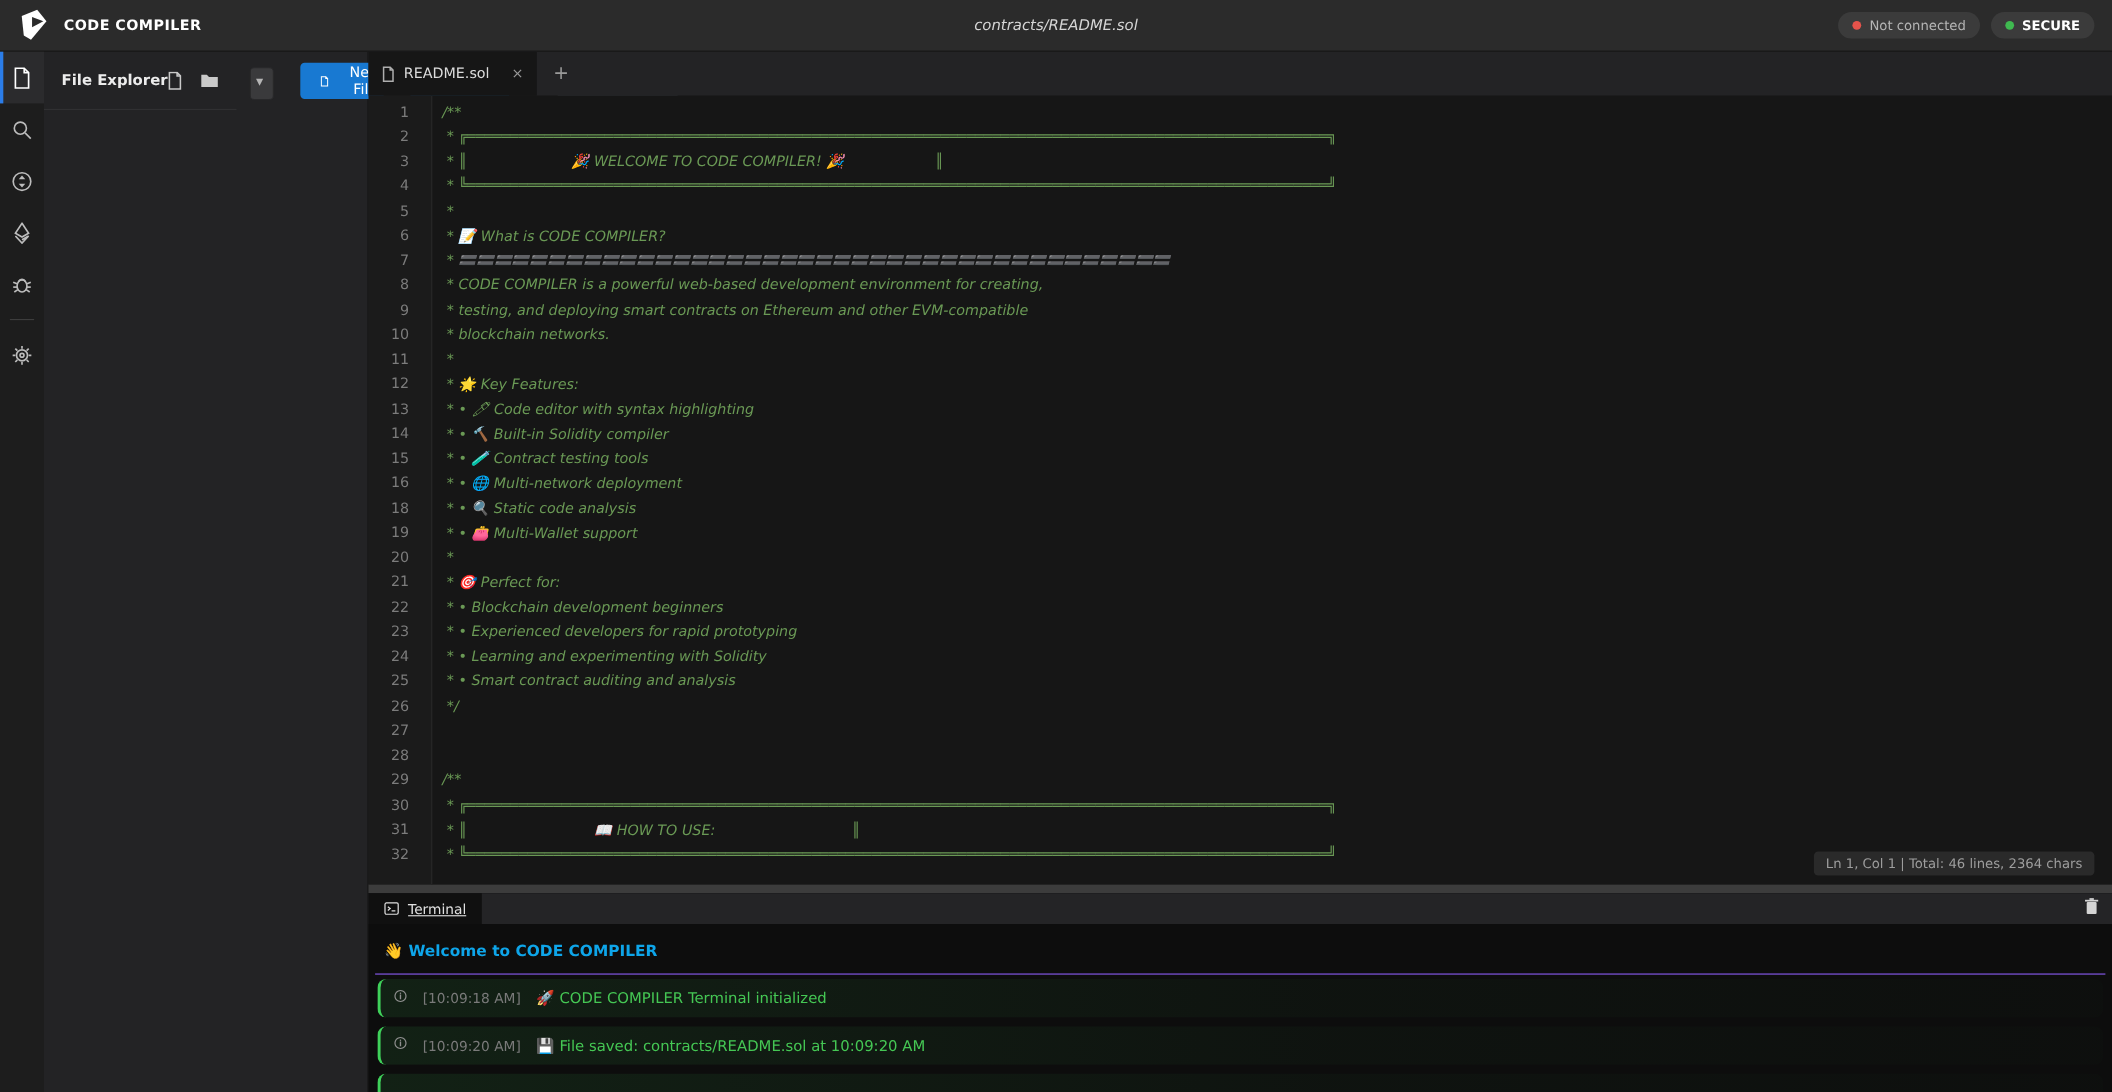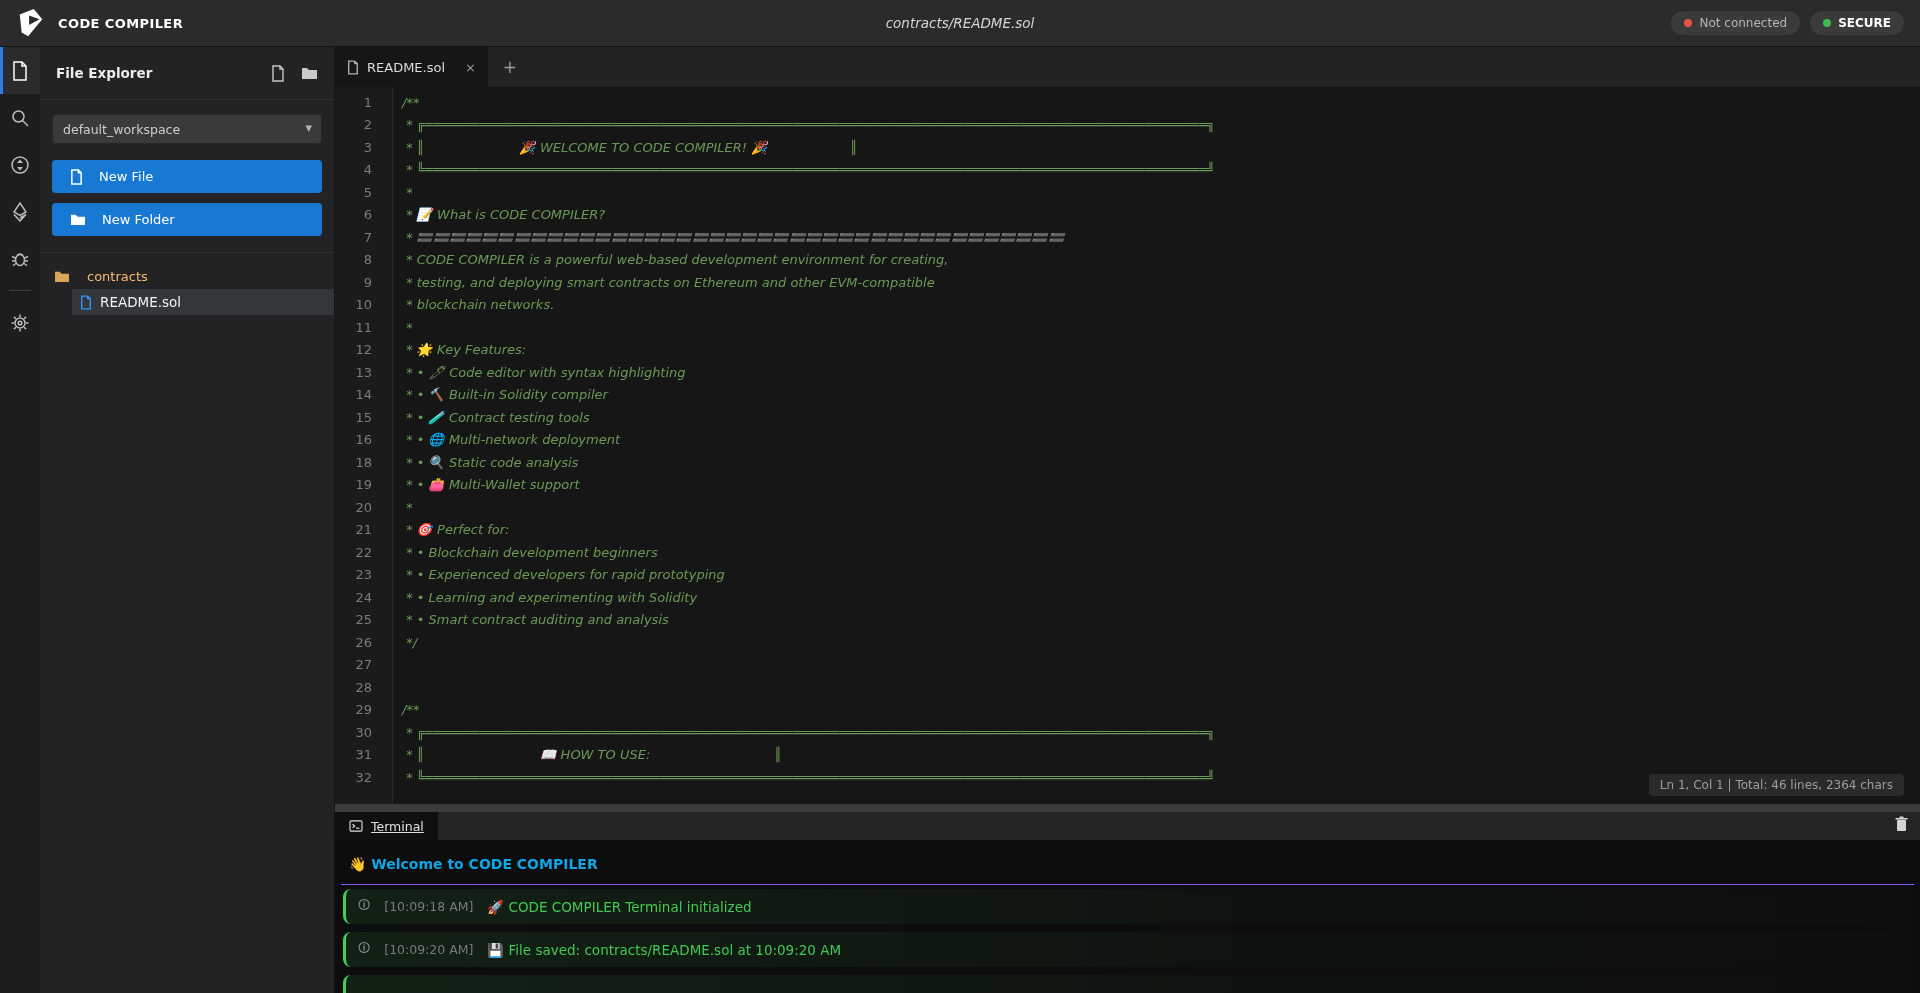--- a/index.html
+++ b/index.html
@@ -27,21 +27,21 @@
   .rail { width:40px; flex:none; background:#1d1d1d; display:flex; flex-direction:column; }
   .rail-item { height:47px; display:flex; align-items:center; justify-content:center; position:relative; cursor:pointer; }
   .rail-item.active { background:#2b2b2d; }
   .rail-item.active::before { content:""; position:absolute; left:0; top:0; bottom:0; width:3px; background:#2b7de9; }
   .rail-item svg { stroke:#bcbcbc; fill:none; stroke-width:1.5; }
   .rail-item.active svg { stroke:#ffffff; }
   .rail-divider { border-top:1px solid #3d3d3d; margin:8px 9px; }
 
   
   .explorer { width:295px; flex:none; background:#232325; border-right:1px solid #161616;
-    display:flex; flex-direction:column; }
+    display:flex; flex-direction:row; }
   .ex-header { height:53px; flex:none; display:flex; align-items:center; padding:0 16px;
     border-bottom:1px solid #303032; }
   .ex-title { flex:1; color:#ececec; font-weight:bold; font-size:13.5px; }
   .ex-hicons { display:flex; gap:16px; }
   .icon-btn { background:none; border:none; cursor:pointer; display:flex; align-items:center; }
   .select-wrap { position:relative; margin:14px 12px 6px; }
   .select-wrap::after { content:"▾"; position:absolute; right:10px; top:6px; color:#b5b5b5; font-size:13px; pointer-events:none; }
   .ws-select { width:100%; height:30px; background:#3a3a3c; color:#cfcfcf; border:1px solid #28282a;
     border-radius:4px; padding:0 10px; font-size:12.5px; appearance:none; font-family:inherit; }
   .blue-btn { display:flex; align-items:center; gap:16px; margin:10px 12px 0; height:33px;

